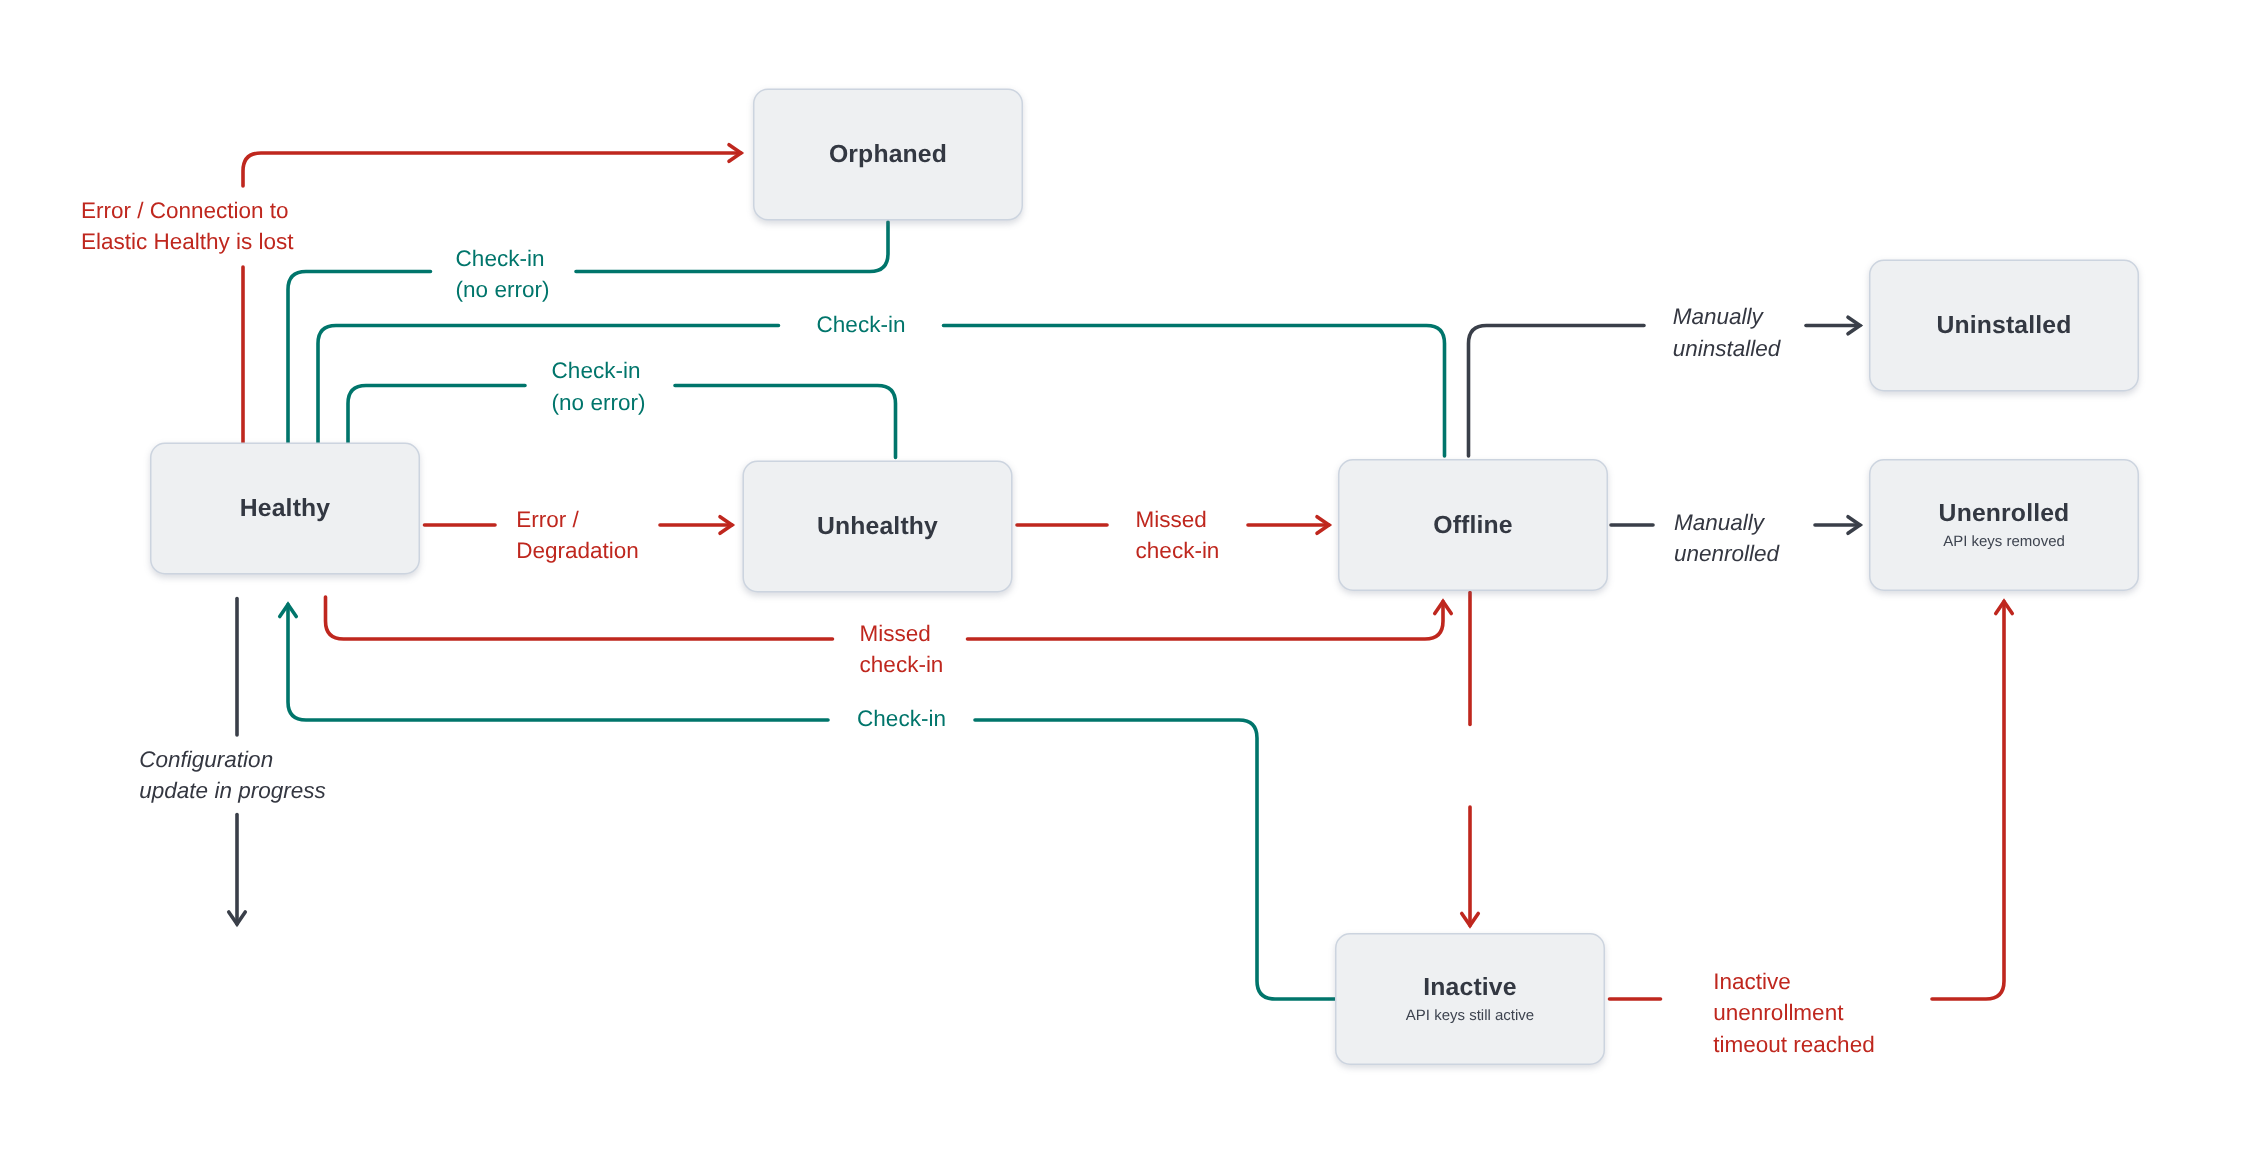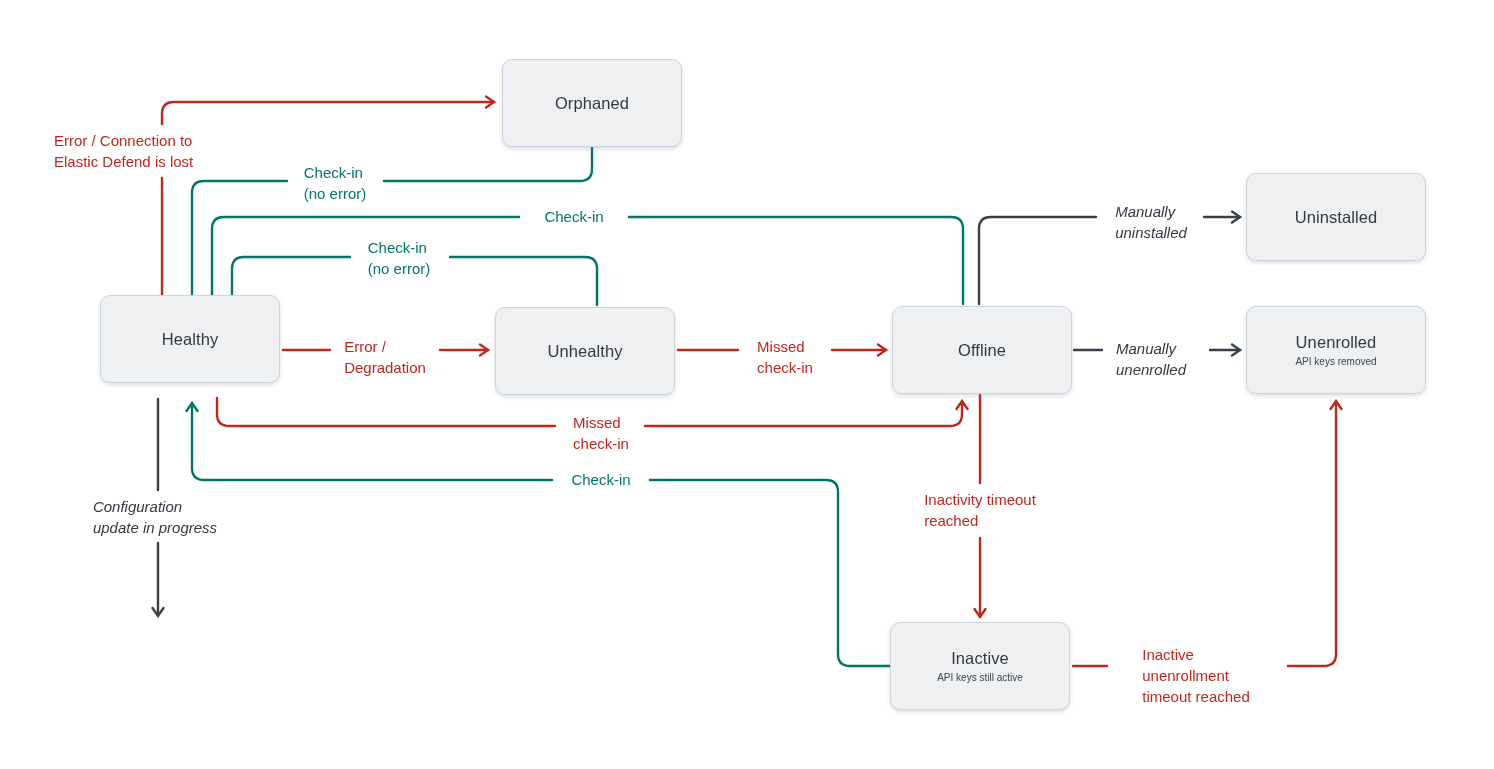--- a/index.html
+++ b/index.html
@@ -10,21 +10,21 @@
   body{font-family:"Liberation Sans", sans-serif;}
   #canvas{position:relative;width:1494px;height:769px;background:#fff;overflow:hidden;}
   #wires{position:absolute;left:0;top:0;}
   .node{
     position:absolute;width:180px;height:88px;box-sizing:border-box;
     background:var(--box-bg);border:1.5px solid var(--box-border);border-radius:10px;
     box-shadow:0 2px 4px rgba(110,120,140,.25);
     display:flex;flex-direction:column;align-items:center;justify-content:center;
     text-align:center;
   }
-  .node-title{font-weight:normal;font-size:16.5px;color:var(--box-text);letter-spacing:.1px;}
+  .node-title{font-weight:bold;font-size:16.5px;color:var(--box-text);letter-spacing:.1px;}
   .node-sub{font-size:10px;color:#3e4450;margin-top:4px;}
   .elabel{position:absolute;font-size:15px;line-height:21px;text-align:left;transform:translateX(-50%);white-space:nowrap;}
   .elabel.left-align{transform:none;text-align:left;}
   .elabel.red{color:var(--red);}
   .elabel.teal{color:var(--teal);}
   .elabel.ink{color:var(--ink-text);font-style:italic;}
   .stroke-red{stroke:var(--red);}
   .stroke-teal{stroke:var(--teal);}
   .stroke-ink{stroke:var(--ink);}
   path.wire{fill:none;stroke-width:2.4px;stroke-linecap:round;}
@@ -106,21 +106,21 @@
     <div class="node-title">Unenrolled</div>
     <div class="node-sub">API keys removed</div>
   </div>
   <div class="node" style="left:890px;top:622px">
     <div class="node-title">Inactive</div>
     <div class="node-sub">API keys still active</div>
   </div>
 
   <div class="elabel red left-align" style="left:54px;top:130px">
     <div>Error / Connection to</div>
-    <div>Elastic Defend is lost</div>
+    <div>Elastic Healthy is lost</div>
   </div>
 
   <div class="elabel teal" style="left:335px;top:162px">
     <div>Check-in</div>
     <div>(no error)</div>
   </div>
 
   <div class="elabel teal" style="left:574px;top:206px">
     <div>Check-in</div>
   </div>
@@ -157,24 +157,20 @@
   <div class="elabel ink" style="left:1151px;top:338px">
     <div>Manually</div>
     <div>unenrolled</div>
   </div>
 
   <div class="elabel ink" style="left:155px;top:496px">
     <div>Configuration</div>
     <div>update in progress</div>
   </div>
 
-  <div class="elabel red" style="left:980px;top:489px">
-    <div>Inactivity timeout</div>
-    <div>reached</div>
-  </div>
 
   <div class="elabel red" style="left:1196px;top:644px">
     <div>Inactive</div>
     <div>unenrollment</div>
     <div>timeout reached</div>
   </div>
 
 </div>
 
 </body></html>

